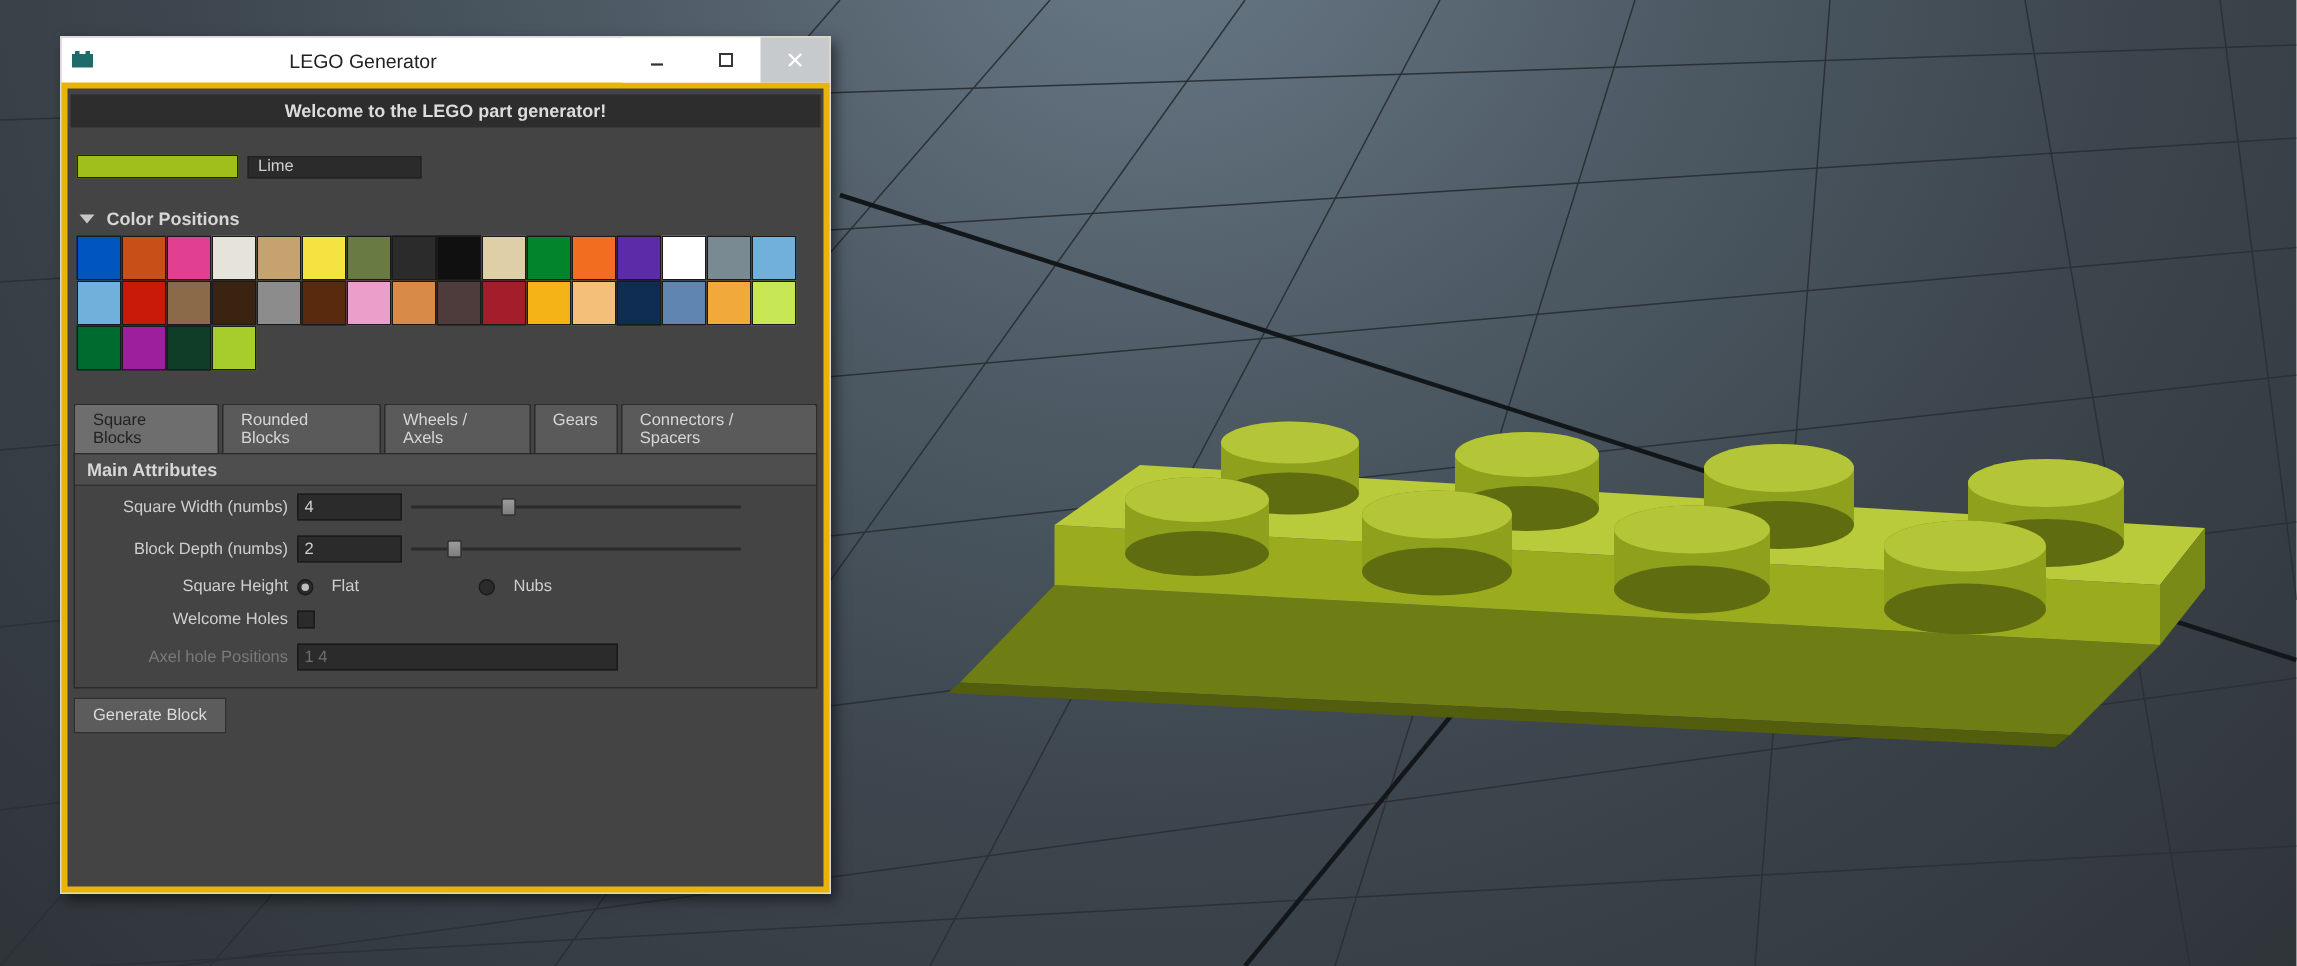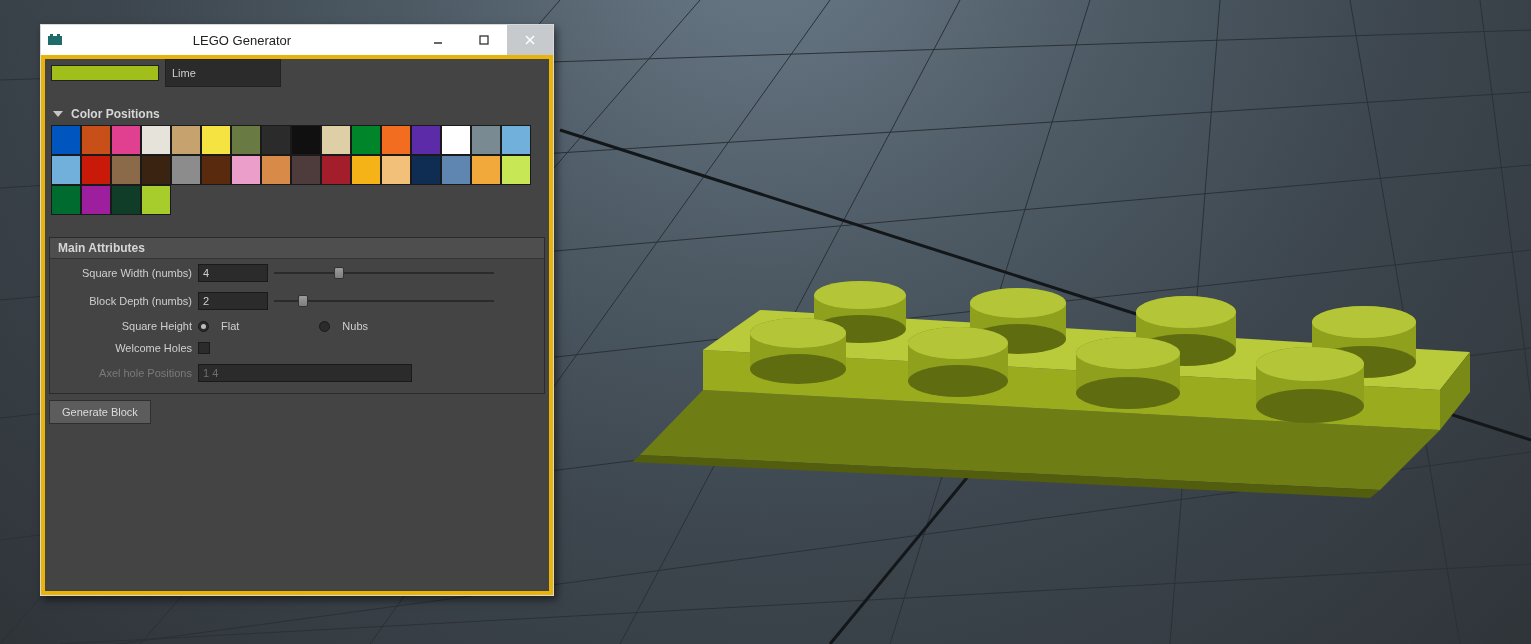--- a/index.html
+++ b/index.html
@@ -29,21 +29,21 @@
   .winbtn { width: 46px; display: flex; align-items: center; justify-content: center; background: #fff; }
   .winbtn.close { background: #c6cacc; }
   .winbtn svg { width: 12px; height: 12px; }
 
   .inner { position: absolute; left: 4px; right: 4px; top: 34px; bottom: 4px; background: #444444; }
 
   .banner { background: #2d2d2d; color: #dcdcdc; font-weight: 600; text-align: center; padding: 4px 0; margin: 4px 2px 18px 2px; font-size: 12px; }
 
   .row { display: flex; align-items: center; gap: 6px; padding: 0 6px; }
   .swatch-big { width: 108px; height: 16px; border: 1px solid #222; background: #a1bf1a; }
-  .colorname { background: #2b2b2b; border: 1px solid #222; color: #cfcfcf; padding: 2px 6px; width: 116px; height: 28px; font-size: 11px; }
+  .colorname { background: #2b2b2b; border: 1px solid #222; color: #cfcfcf; padding: 2px 6px; width: 116px; height: 15px; font-size: 11px; }
 
   
   .section-hdr { display: flex; align-items: center; gap: 8px; padding: 6px 8px 4px 8px; color: #d6d6d6; font-weight: 600; font-size: 12px; }
   .section-hdr .tri { width: 0; height: 0; border-left: 5px solid transparent; border-right: 5px solid transparent; border-top: 6px solid #c6c6c6; }
 
   .palette { display: flex; flex-wrap: wrap; padding: 0 6px 12px 6px; width: 500px; }
   .palette .sw { width: 30px; height: 30px; border: 1px solid #1a1a1a; margin: 0; }
 
   
   .sep { height: 10px; }
@@ -192,20 +192,21 @@
       <div class="winbtn close">
           <svg viewBox="0 0 12 12">
             <line x1="2" y1="2" x2="10" y2="10" stroke="#fff" stroke-width="1.5"></line>
             <line x1="10" y1="2" x2="2" y2="10" stroke="#fff" stroke-width="1.5"></line>
           </svg>
         </div>
     </div>
   </div>
 
   <div class="inner">
+    <div class="banner">Welcome to the LEGO part generator!</div>
 
     <div class="row">
       <div class="swatch-big" style="background: rgb(161, 191, 26);"></div>
       <input class="colorname" value="Lime" style="">
     </div>
 
     <div style="height:14px"></div>
 
     <div class="section-hdr">
       <span class="tri"></span>
@@ -246,20 +247,27 @@
         <div class="sw" style="background: rgb(240, 169, 58);"></div>
         <div class="sw" style="background: rgb(199, 231, 85);"></div>
         <div class="sw" style="background: rgb(0, 107, 46);"></div>
         <div class="sw" style="background: rgb(158, 31, 158);"></div>
         <div class="sw" style="background: rgb(15, 61, 39);"></div>
         <div class="sw" style="background: rgb(166, 205, 44);"></div>
       </div>
 
     <div class="sep"></div>
 
+    <div class="tabs" id="tabs">
+        <div class="tab active">Square Blocks</div>
+        <div class="tab">Rounded Blocks</div>
+        <div class="tab">Wheels / Axels</div>
+        <div class="tab">Gears</div>
+        <div class="tab">Connectors / Spacers</div>
+      </div>
 
     <div class="tabbody">
       <div class="grouphdr">Main Attributes</div>
 
       <div class="field">
         <span class="lbl">Square Width (numbs)</span>
         <input class="numbox" value="4" style="">
         <div class="slider">
             <div class="track"></div>
             <div class="thumb" style="left:60px"></div>

